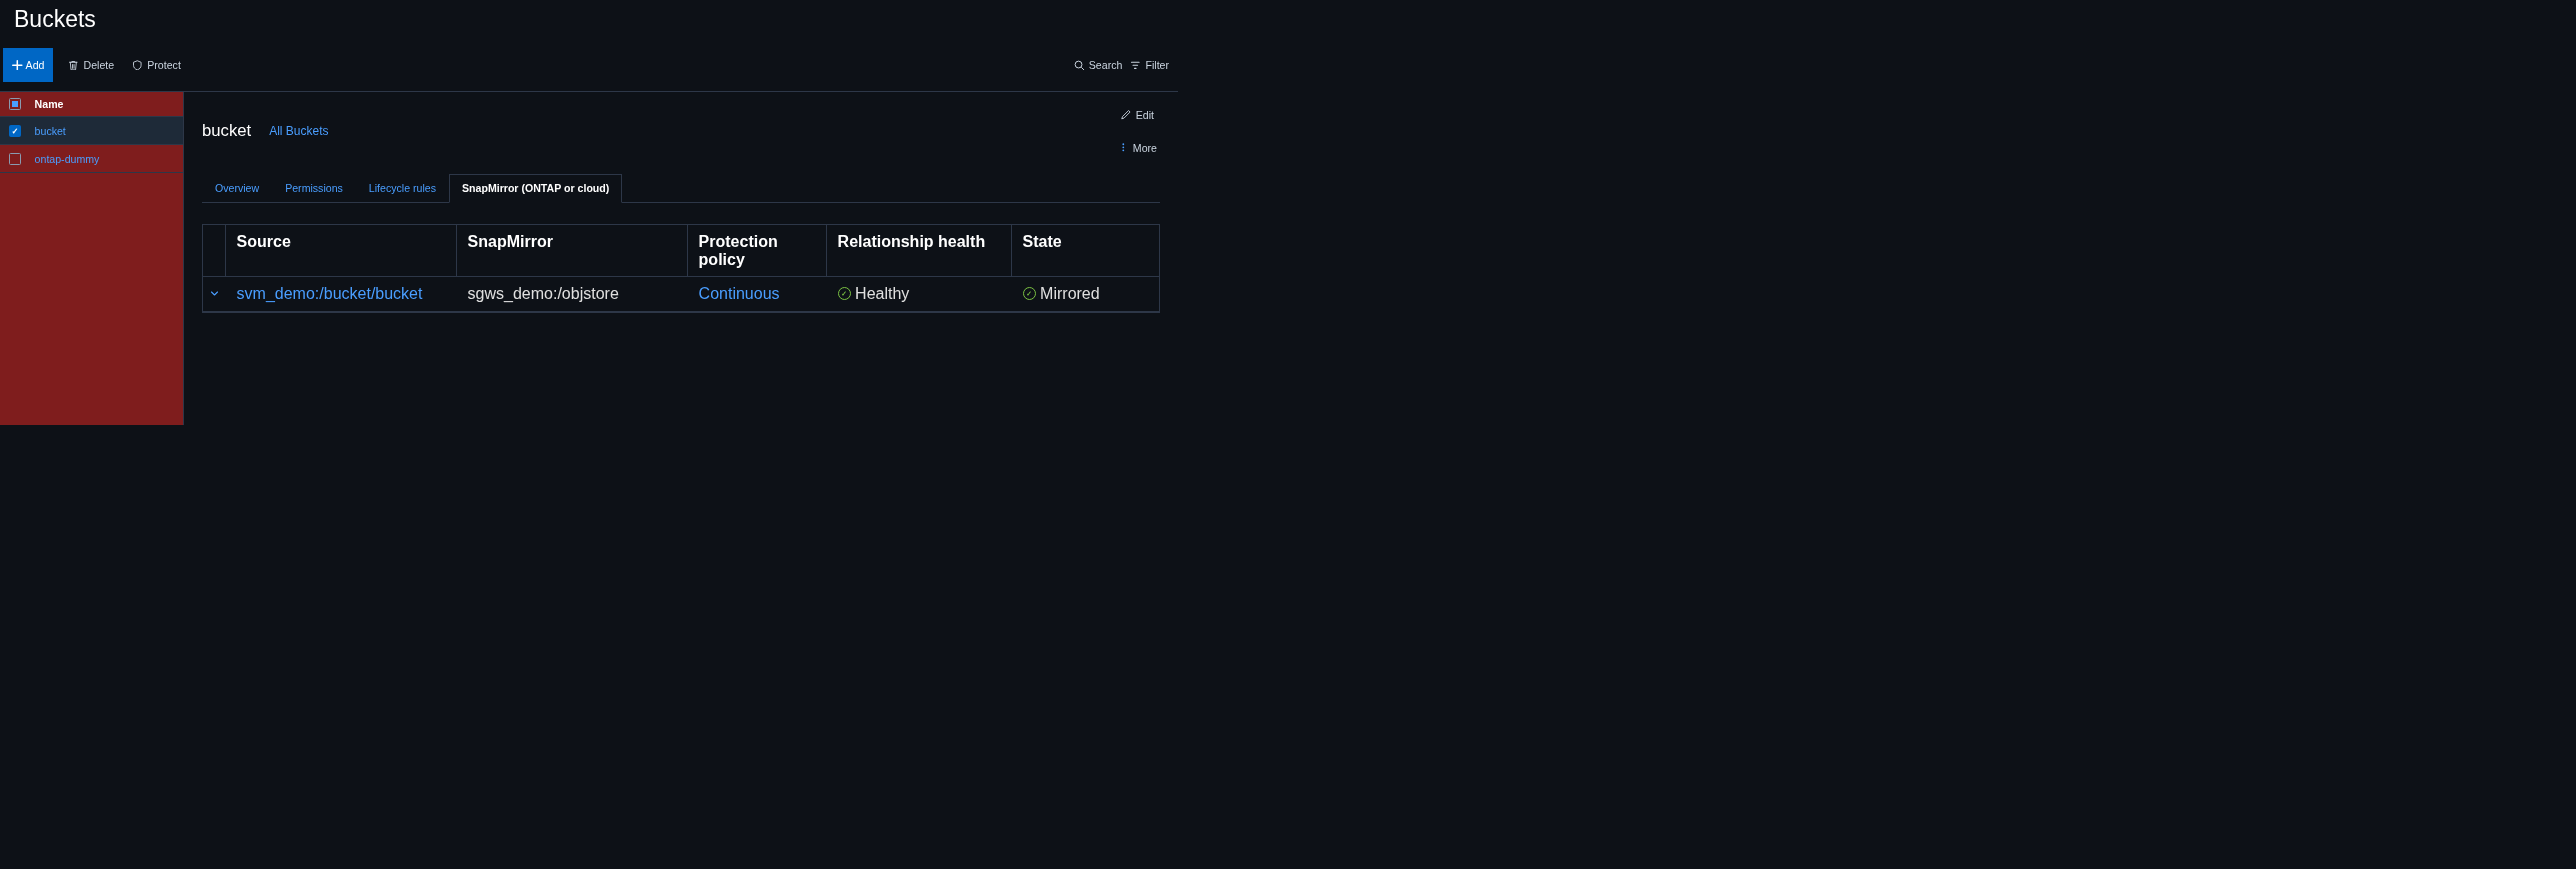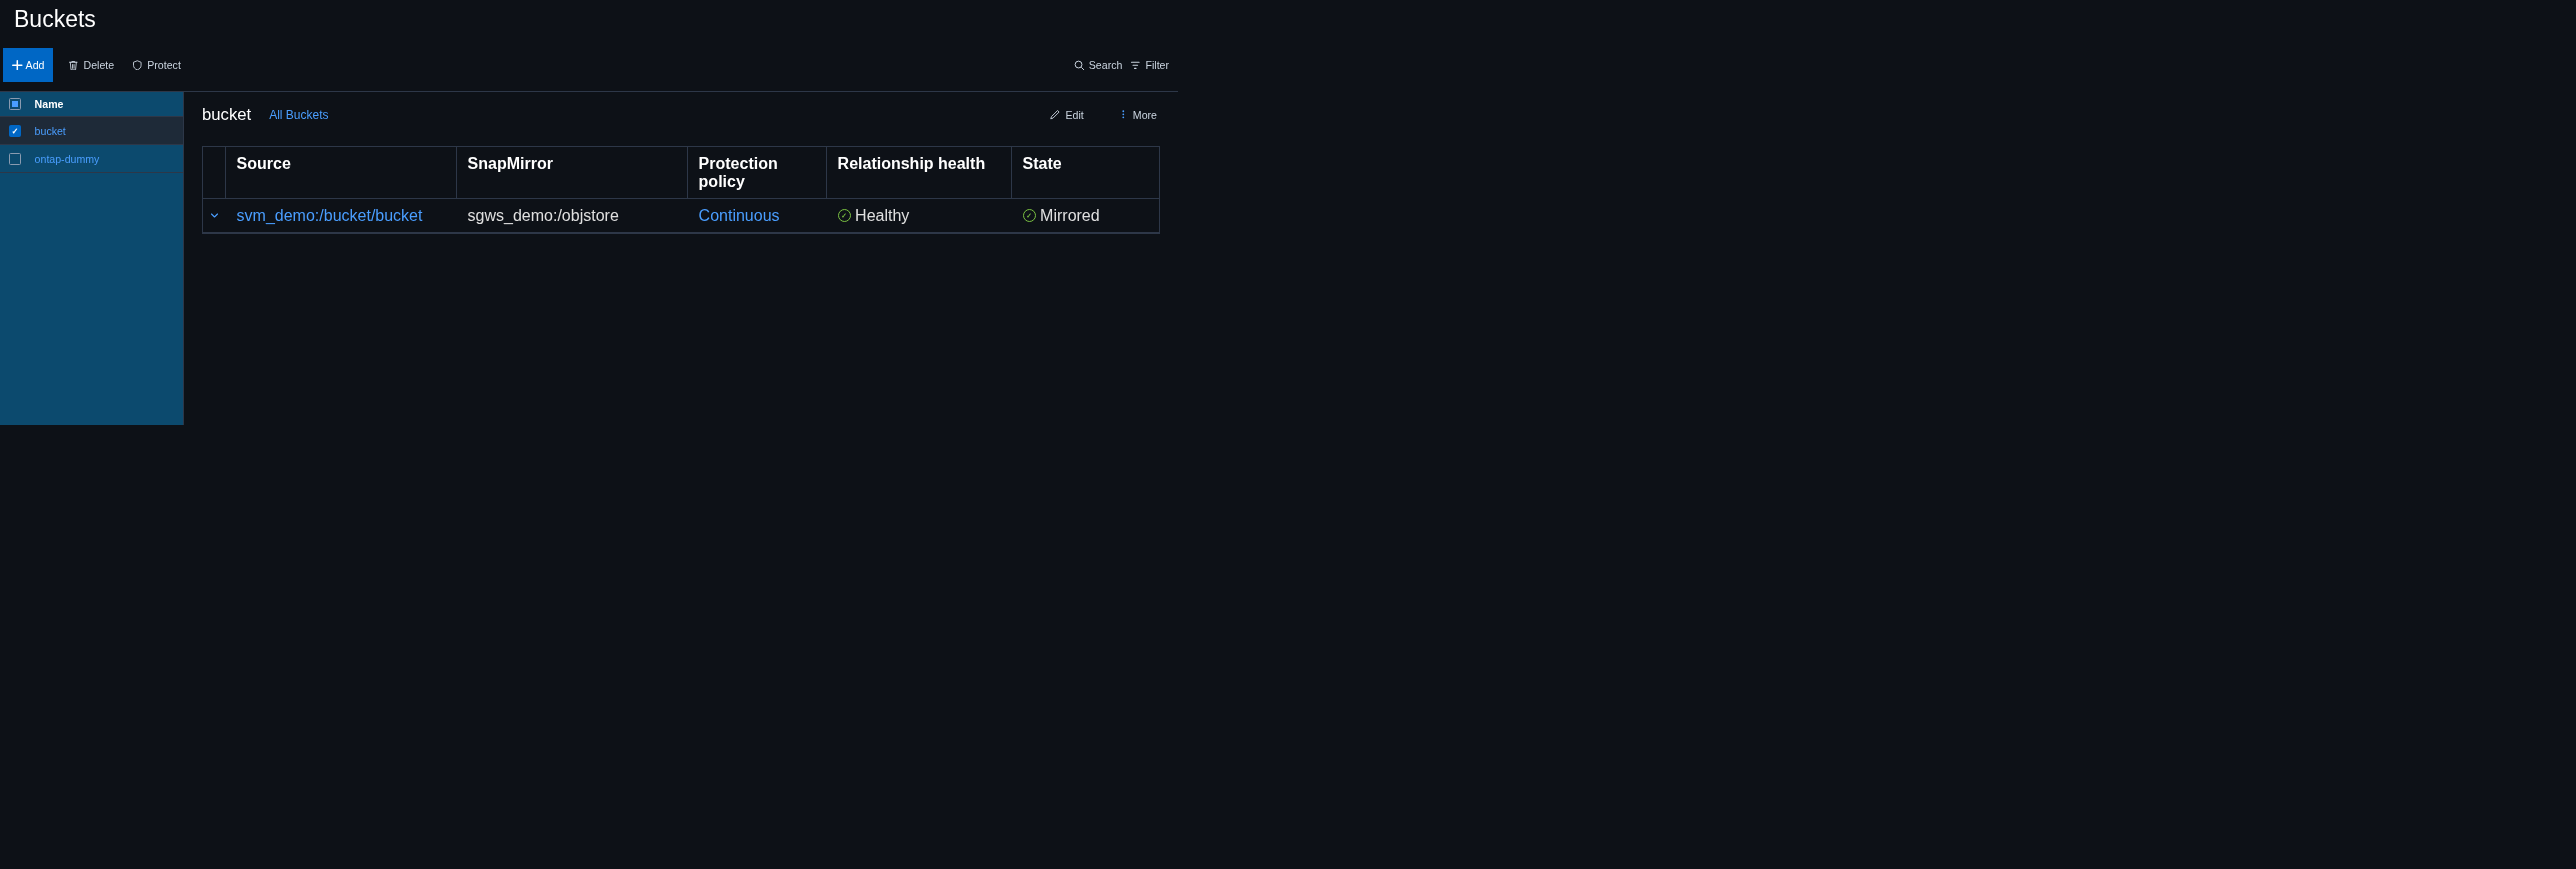--- a/index.html
+++ b/index.html
@@ -63,21 +63,21 @@
       align-items: center;
       justify-content: center;
     }
     .content-area {
       display: flex;
       border-top: 0.8px solid #2d3748;
     }
     .sidebar {
       width: 184px;
       border-right: 0.8px solid #2d3748;
-      background: #0c4a6e;
+      background: #7f1d1d;
       min-height: 333px;
     }
     .list-header {
       display: flex;
       align-items: center;
       padding: 6px 9px;
       border-bottom: 0.8px solid #2d3748;
       font-weight: 600;
       color: #fff;
       gap: 13.6px;
@@ -140,21 +140,22 @@
     }
     .breadcrumb-link {
       color: #4a9eff;
       cursor: pointer;
       font-size: 12px;
     }
     .detail-actions {
       margin-left: auto;
       display: flex;
       align-items: center;
-      gap: 28px;
+      gap: 12px;
+      flex-direction: column;
     }
     .tabs {
       display: flex;
       border-bottom: 0.8px solid #2d3748;
     }
     .tab {
       padding: 7.6px 12px;
       color: #4a9eff;
       cursor: pointer;
       border: 0.8px solid transparent;
@@ -308,20 +309,26 @@
                 <circle cx="7" cy="3" r="1.2" fill="#4a9eff"></circle>
                 <circle cx="7" cy="7" r="1.2" fill="#4a9eff"></circle>
                 <circle cx="7" cy="11" r="1.2" fill="#4a9eff"></circle>
               </svg>
           </span>
           <span>More</span>
         </button>
       </div>
     </div>
 
+    <div class="tabs">
+      <div class="tab">Overview</div>
+      <div class="tab">Permissions</div>
+      <div class="tab">Lifecycle rules</div>
+      <div class="tab active">SnapMirror (ONTAP or cloud)</div>
+    </div>
 
     <div class="table-container">
       <div class="table-head">
         <div class="th col-expand"></div>
         <div class="th col-source">Source</div>
         <div class="th col-dest">SnapMirror</div>
         <div class="th col-policy">Protection policy</div>
         <div class="th col-health">Relationship health</div>
         <div class="th col-state">State</div>
       </div>

